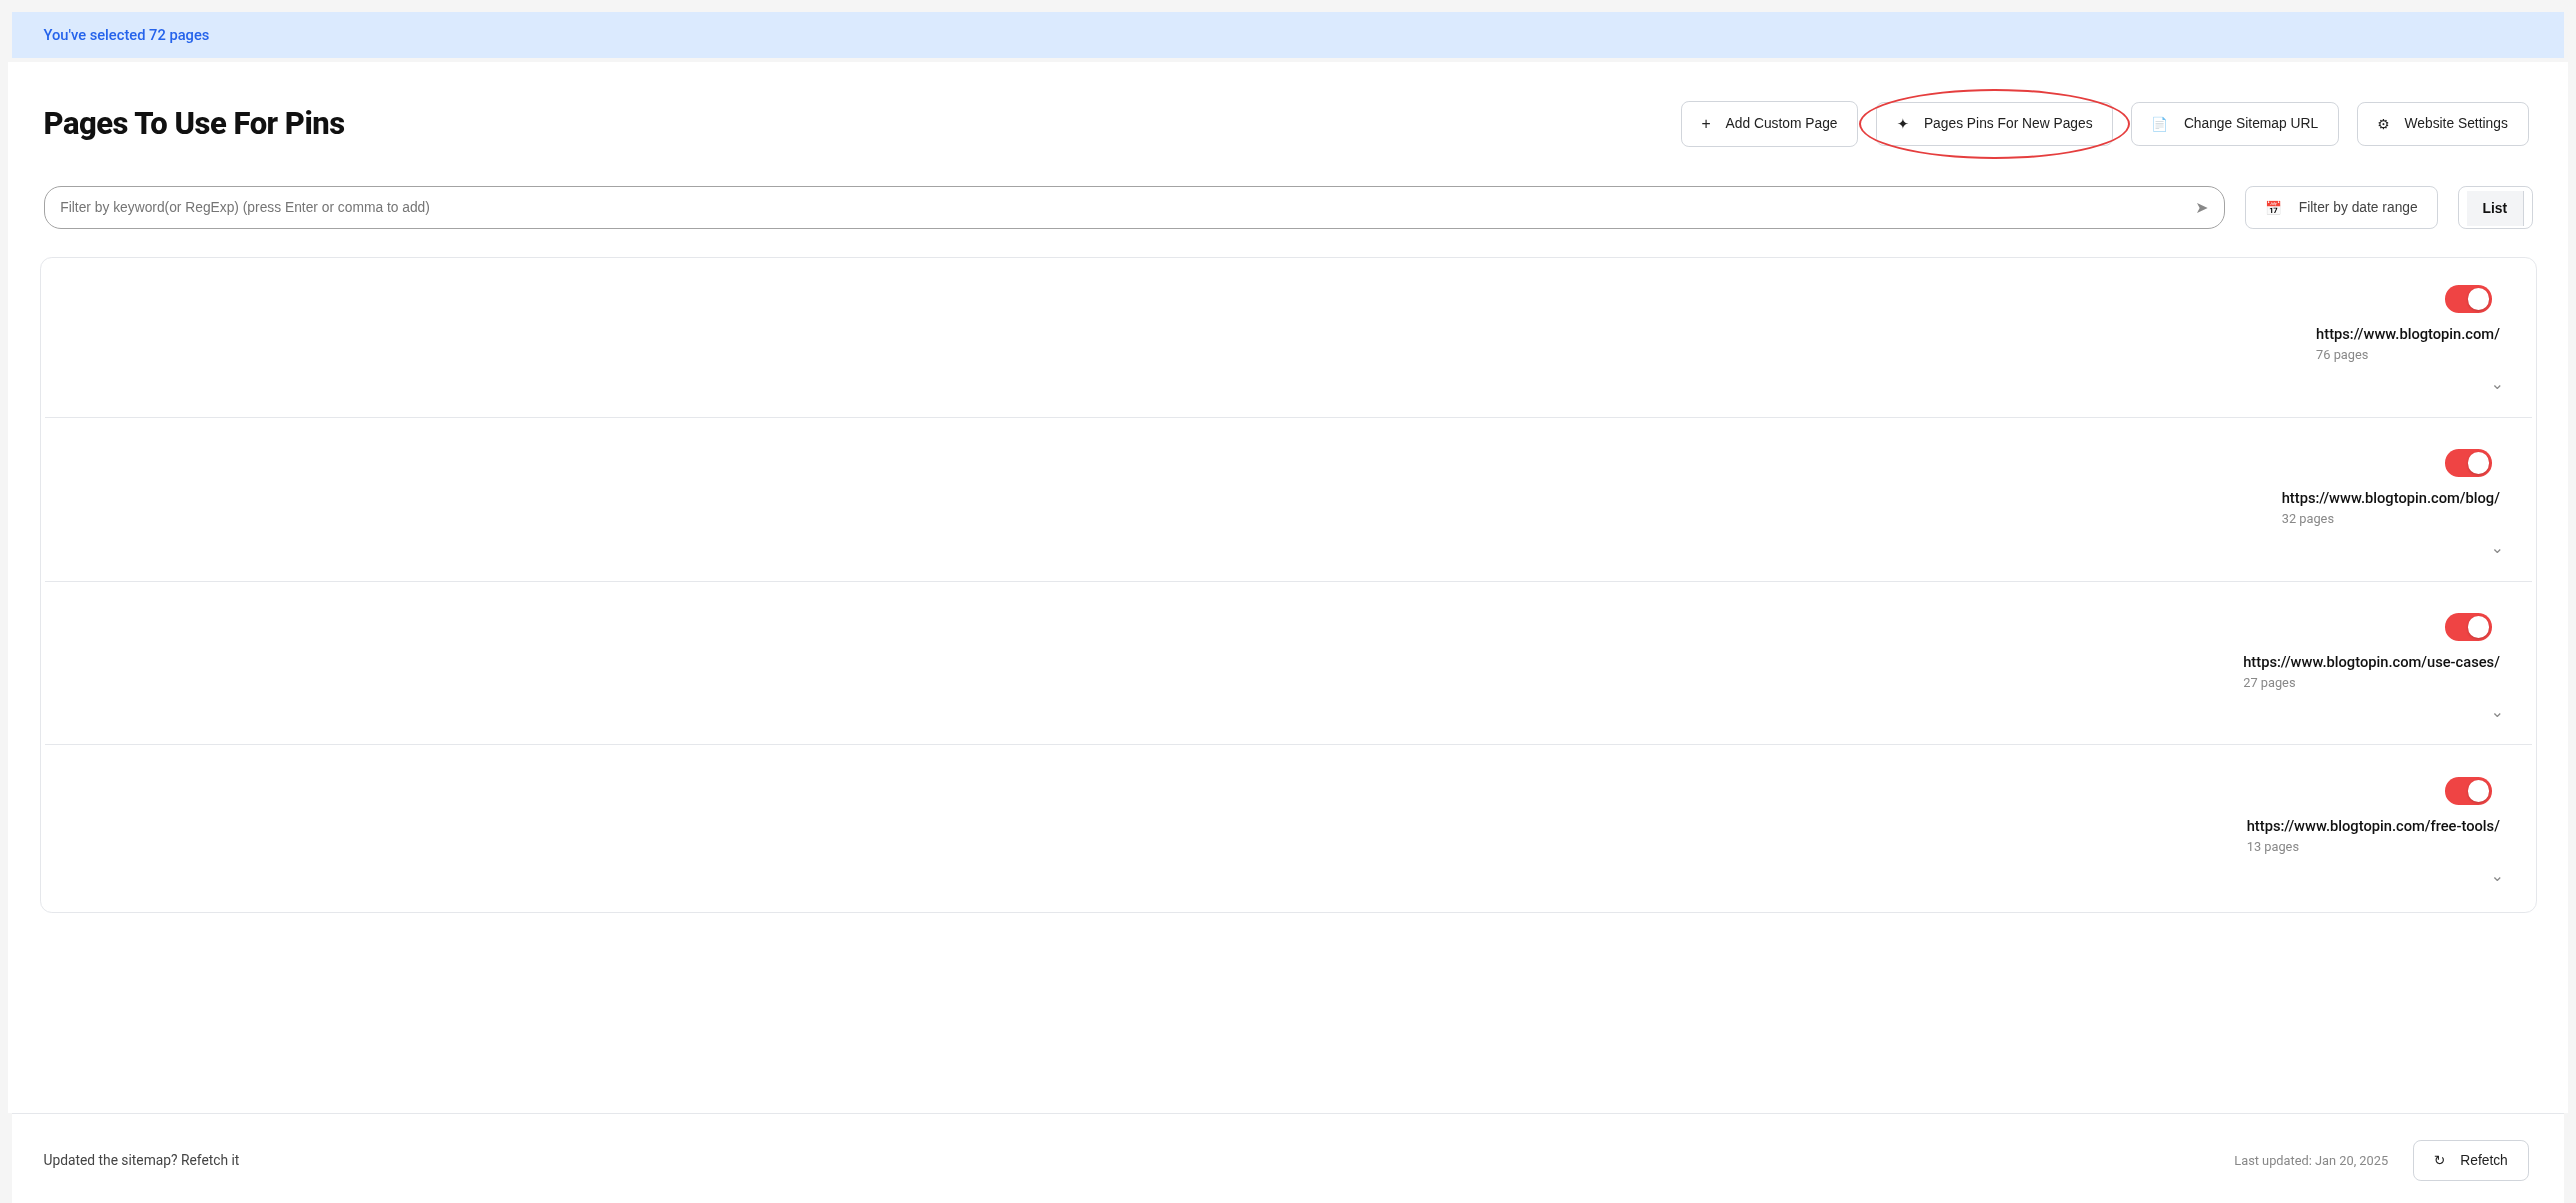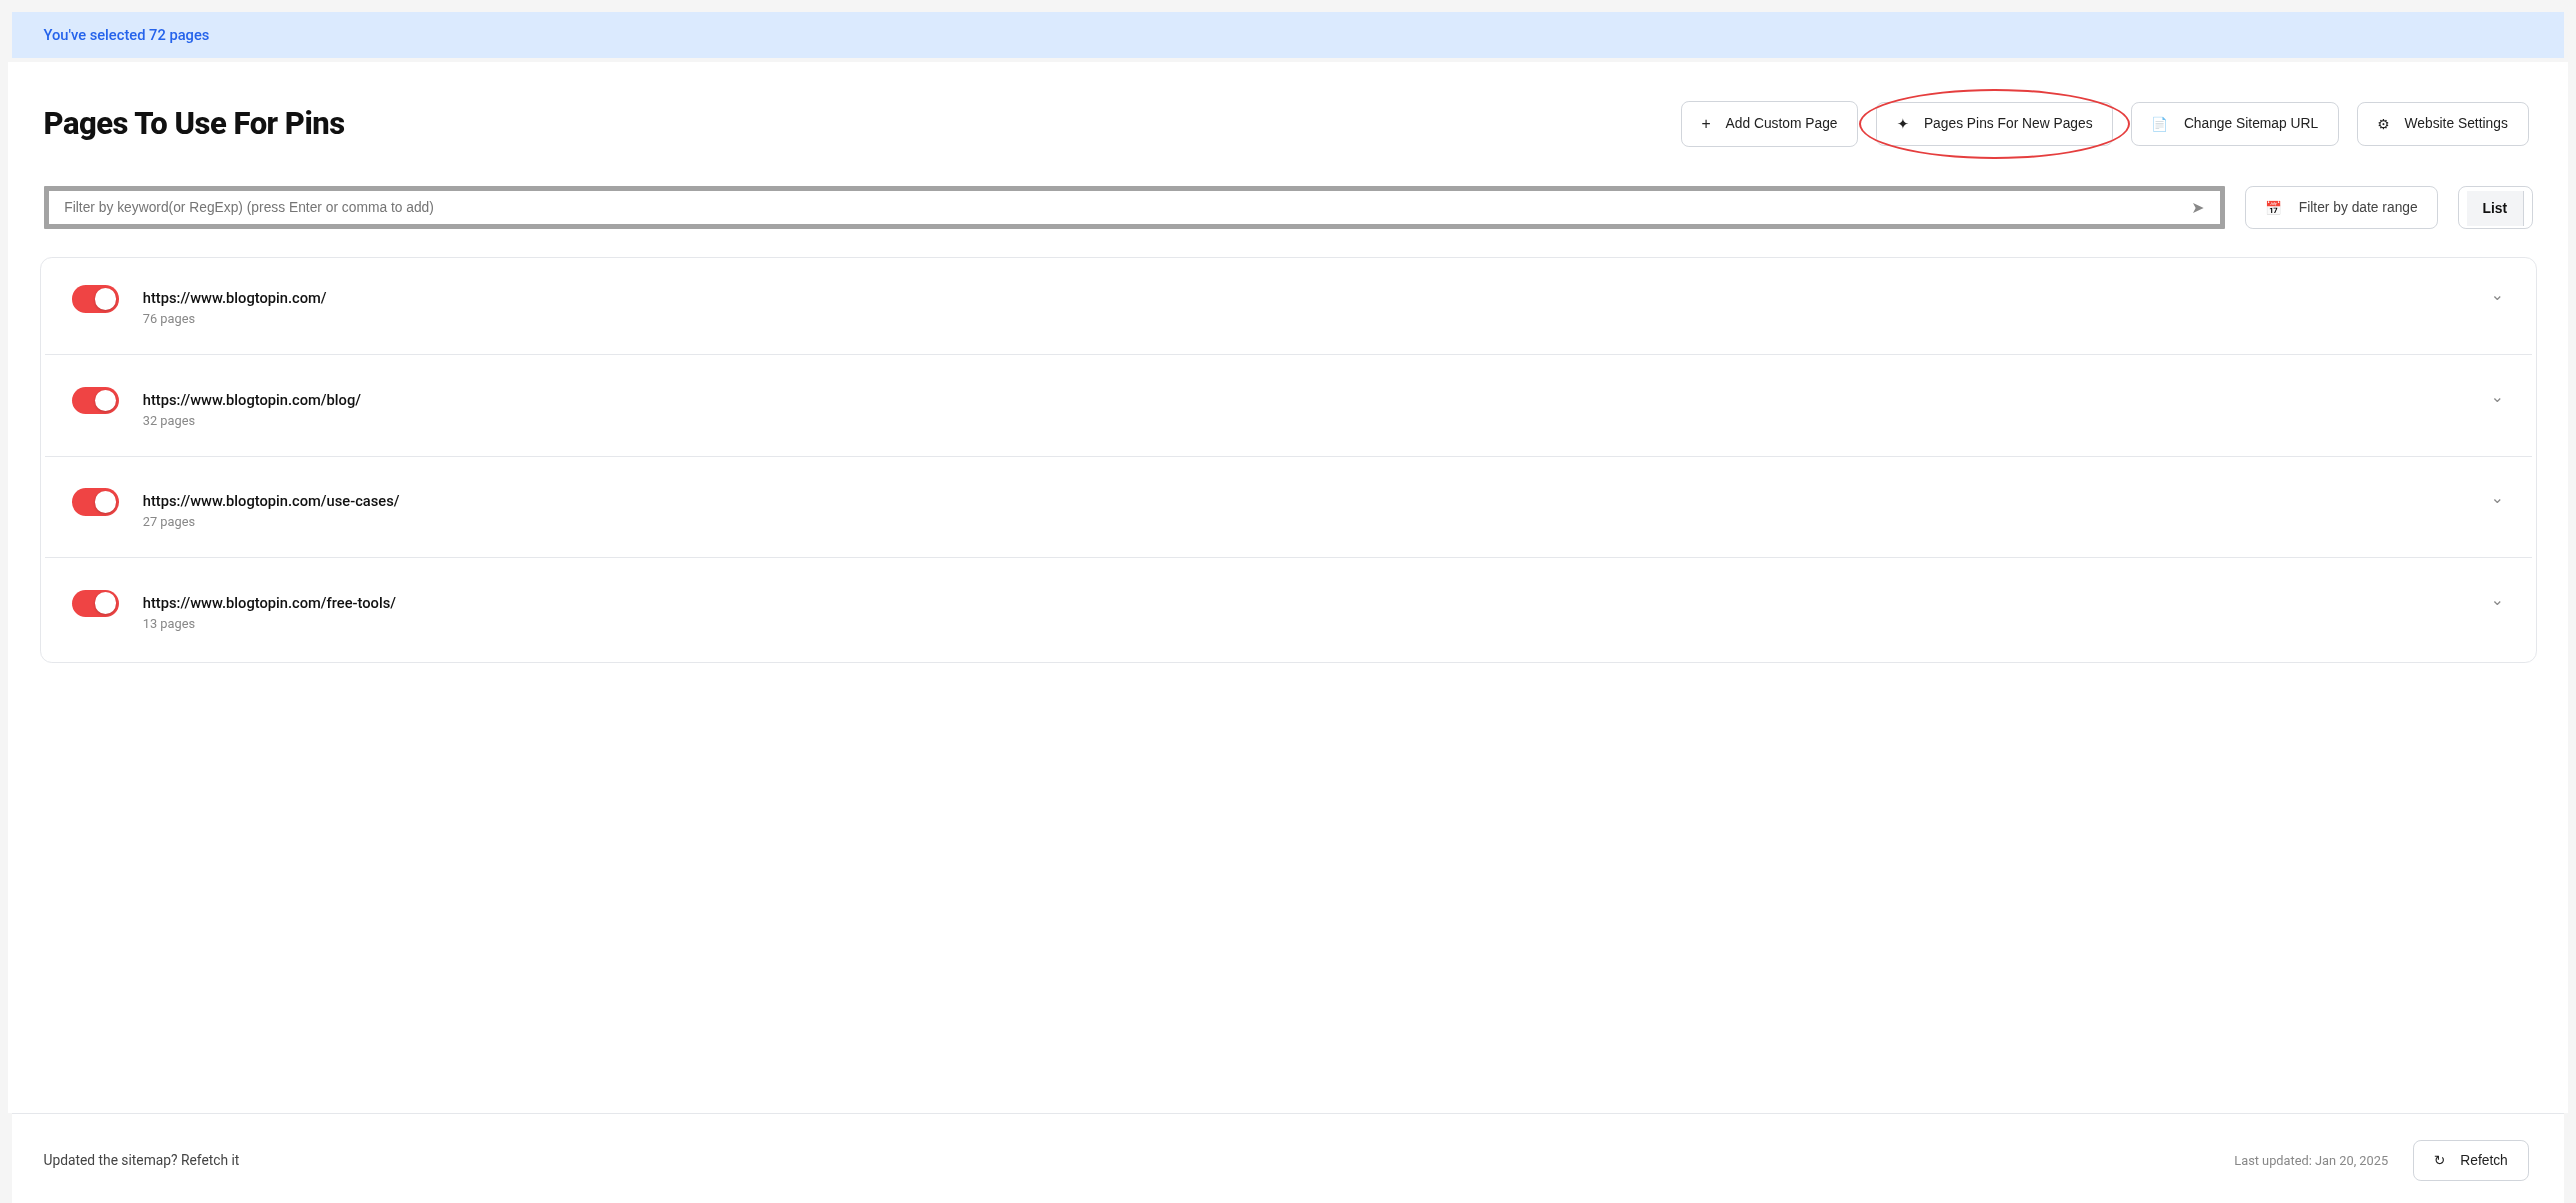--- a/index.html
+++ b/index.html
@@ -84,22 +84,22 @@
       display: flex;
       align-items: center;
       gap: 11.8px;
       margin-bottom: 23.6px;
     }
 
     .search-container {
       flex: 1;
       display: flex;
       align-items: center;
-      border: 5px solid #a3a3a3;
-      border-radius: 1px;
+      border: 1px solid #a3a3a3;
+      border-radius: 17px;
       padding: 0 11.8px;
       background: #fff;
       height: 43px;
     }
 
     .search-input {
       flex: 1;
       border: none;
       outline: none;
       font-size: 13.8px;
@@ -161,25 +161,26 @@
       display: flex;
       flex-direction: column;
       gap: 0;
       border: 1px solid #e5e7eb;
       border-radius: 11.8px;
       overflow: hidden;
     }
 
     .site-item {
       display: flex;
-      align-items: flex-start;
+      align-items: flex-end;
       padding: 19.7px 23.6px;
       background: #fff;
       border-bottom: 1px solid #e5e7eb;
       cursor: pointer;
+      flex-direction: column;
     }
 
     .site-item:last-child {
       border-bottom: none;
     }
 
     .toggle {
       width: 47px;
       height: 27.5px;
       border-radius: 13.8px;

